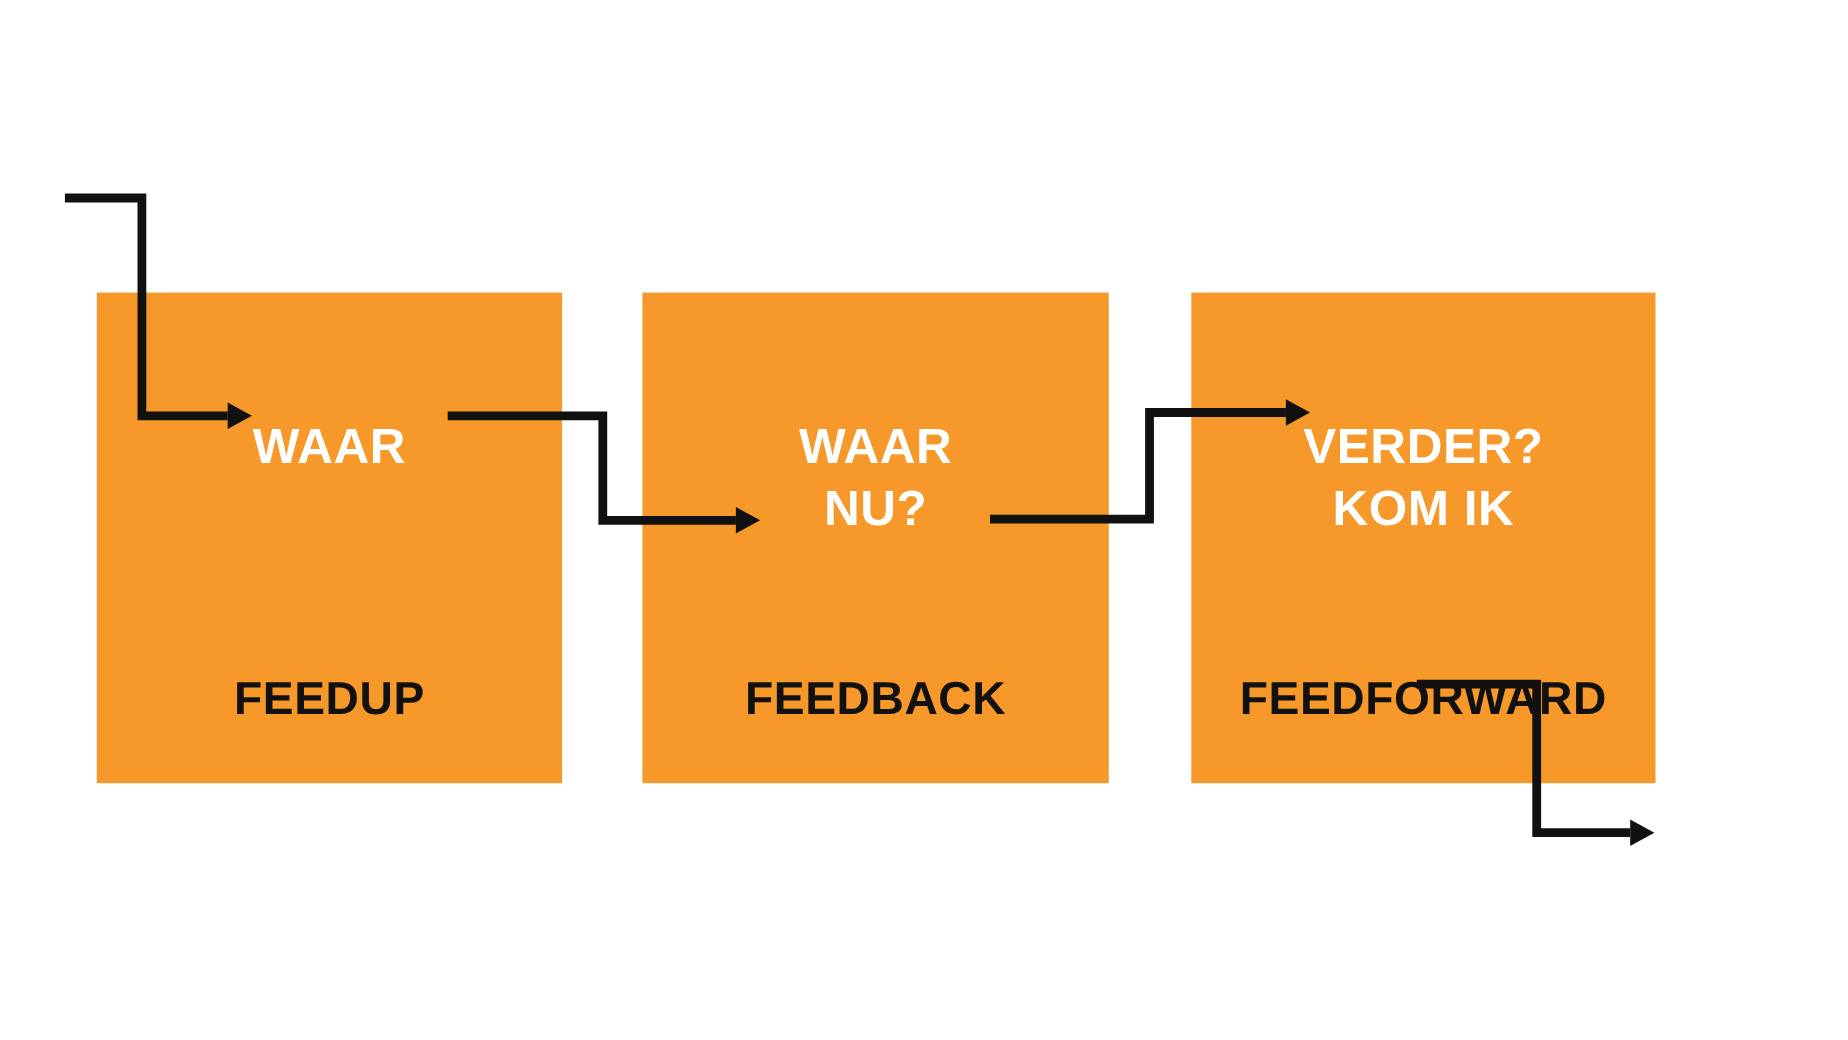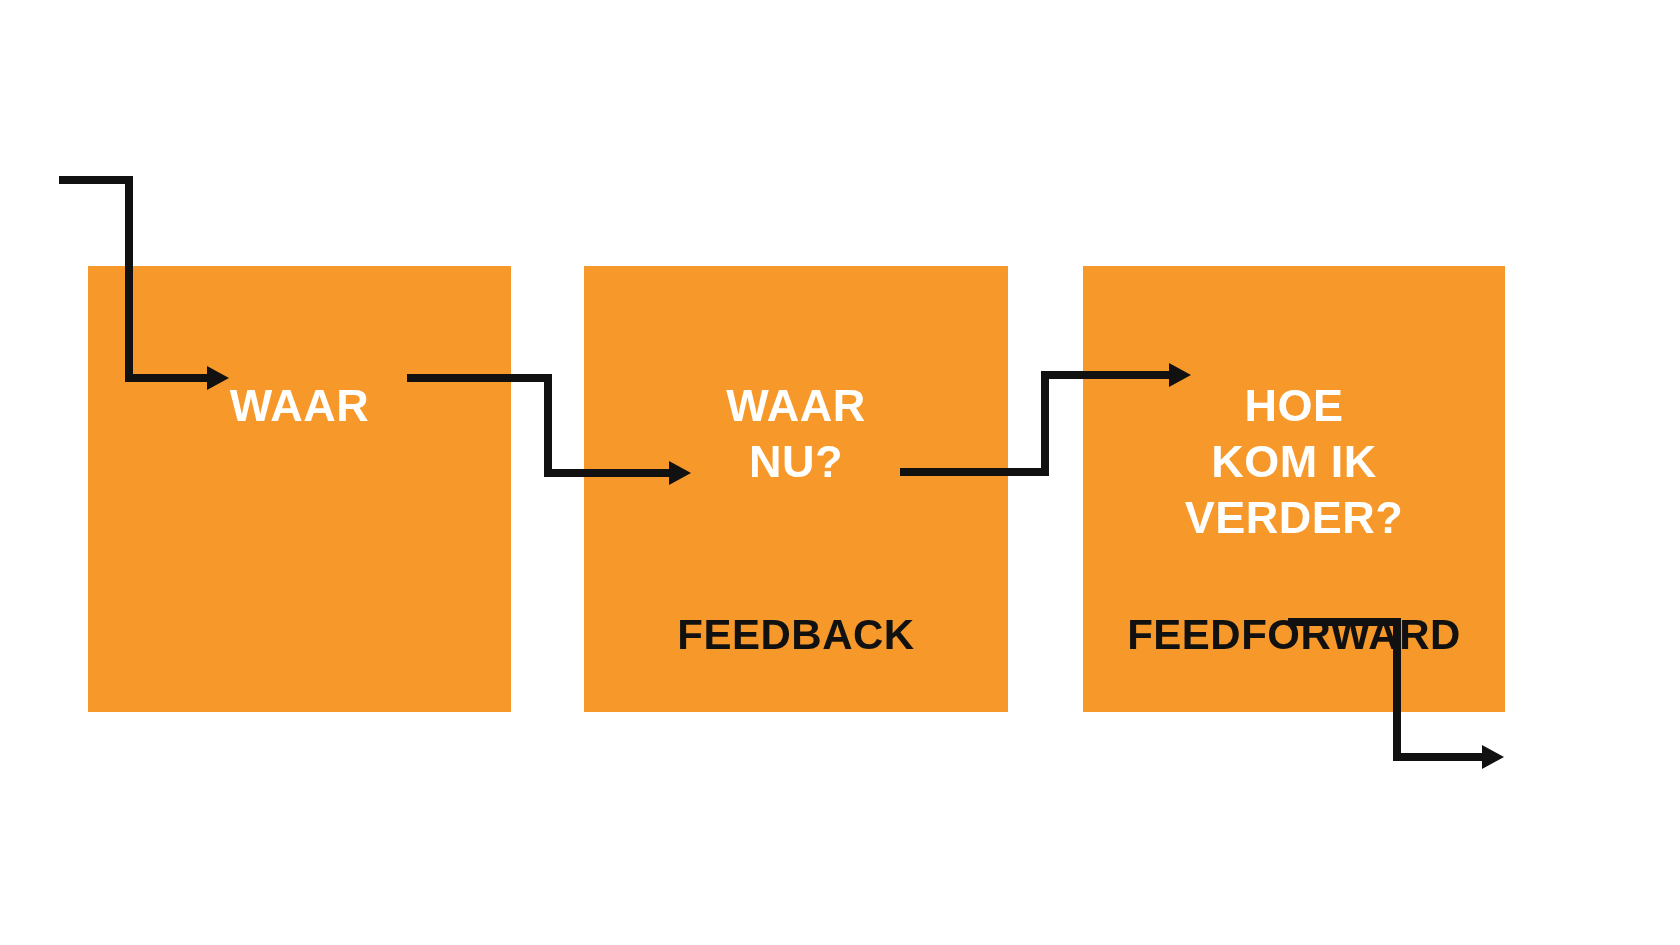--- a/index.html
+++ b/index.html
@@ -63,35 +63,35 @@
 </style>
 </head>
 <body>
 
 <div class="canvas">
 
   <div class="box box-1">
     <div class="question">
       <div>WAAR</div>
     </div>
+    <div class="box-label">FEEDUP</div>
   </div>
 
   <div class="box box-2">
     <div class="question">
       <div>WAAR</div>
       <div>NU?</div>
     </div>
     <div class="box-label">FEEDBACK</div>
   </div>
 
   <div class="box box-3">
     <div class="question">
-      <div>HOE</div>
+      <div>VERDER?</div>
       <div>KOM IK</div>
-      <div>VERDER?</div>
     </div>
     <div class="box-label">FEEDFORWARD</div>
   </div>
 
   <svg class="arrows" viewBox="0 0 1680 945" aria-hidden="true">
     <g>
       <polyline points="59,180 129,180 129,378 207,378"></polyline>
       <polygon points="207,366 229,378 207,390"></polygon>
     </g>
     <g>

